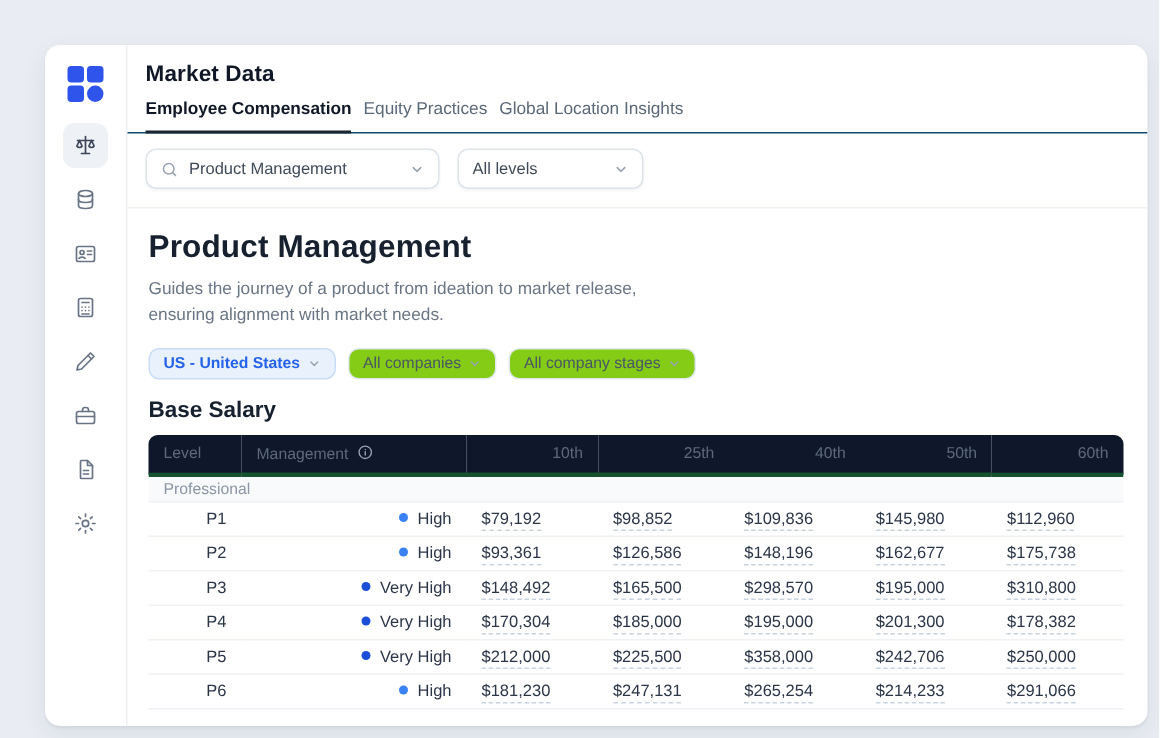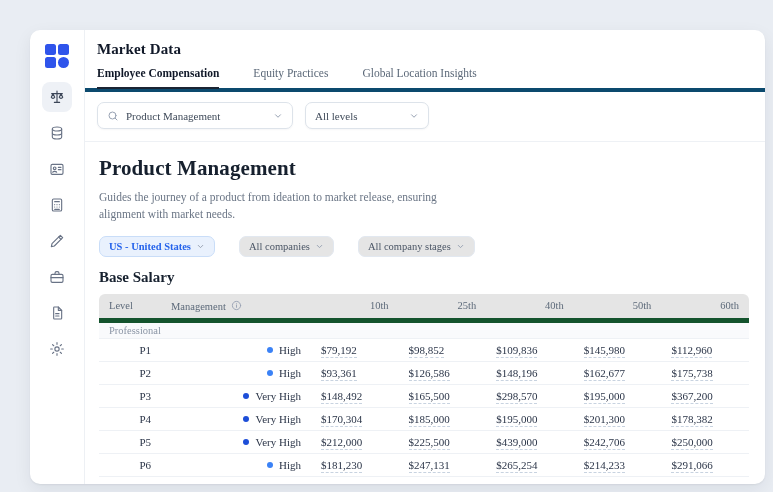--- a/index.html
+++ b/index.html
@@ -1,54 +1,54 @@
 <!DOCTYPE html>
 <html><head>
 <meta charset="utf-8">
 <style>
   html,body{margin:0;padding:0}
-  .page{position:relative;width:773px;height:492px;background:#e9edf3;font-family:Liberation Serif, serif;overflow:hidden}
+  .page{position:relative;width:773px;height:492px;background:#e9edf3;font-family:Liberation Sans, sans-serif;overflow:hidden}
   .card{position:absolute;left:30px;top:30px;width:735px;height:454px;background:#fff;border-radius:10px;
         box-shadow:0 1px 2px rgba(16,24,40,.06),0 6px 18px rgba(16,24,40,.07);display:flex;overflow:hidden}
 
   
   .sidebar{flex:0 0 54px;width:54px;border-right:1px solid #edf0f4;display:flex;flex-direction:column;align-items:center;padding-top:13px}
   .logo{width:26px;height:26px;margin-bottom:13px;cursor:pointer}
   .nav{display:flex;flex-direction:column;gap:6px;align-items:center}
   .nav-item{width:30px;height:30px;border:0;background:transparent;border-radius:8px;display:flex;align-items:center;justify-content:center;color:#697386;cursor:pointer;padding:0}
   .nav-item.active{background:#eef1f6;color:#3c4658}
   .nav-item svg{width:16px;height:16px}
 
   
   main{flex:1;display:flex;flex-direction:column;min-width:0}
   .hd{padding:11px 16px 0 12px}
   .hd h1{margin:0;font-size:15px;font-weight:700;color:#101828;letter-spacing:.1px}
-  .tabs{display:flex;gap:34px;padding:0 12px;margin-top:9px;border-bottom:4px solid #0c4a6e}
+  .tabs{display:flex;gap:8px;padding:0 12px;margin-top:9px;border-bottom:1px solid #0c4a6e}
   .tab{font-size:11.5px;color:#5b6878;padding:0 0 8px;cursor:pointer}
   .tab.active{color:#101828;font-weight:700;border-bottom:2px solid #1a2433;margin-bottom:-1px}
 
   .filterbar{display:flex;gap:12px;padding:10px 12px 12px;border-bottom:1px solid #eef1f5}
   .select{height:27px;box-sizing:border-box;border:1px solid #dde3ea;border-radius:7px;background:#fff;display:flex;align-items:center;gap:7px;
           padding:0 9px;font-size:11px;color:#3f4a59;box-shadow:0 1px 2px rgba(16,24,40,.04);cursor:pointer}
   .select .grow{flex:1;text-align:left;white-space:nowrap;overflow:hidden}
   .select-role{width:196px}
   .select-level{width:124px}
   .sicon,.chev,.iicon{color:#98a2b3;flex:0 0 auto}
 
   .content{padding:14px 16px 0 14px;flex:1;overflow:hidden}
   .content h2{margin:0 0 8px;font-size:21px;font-weight:700;color:#16202e;letter-spacing:.1px}
   .content p{margin:0 0 12px;font-size:11.5px;line-height:1.5;color:#6a7585;max-width:352px}
-  .chips{display:flex;gap:24px;margin-bottom:10px}
+  .chips{display:flex;gap:8px;margin-bottom:10px}
   .chip{height:21px;display:inline-flex;align-items:center;gap:5px;padding:0 9px;border-radius:7px;border:1px solid #e2e8f0;
-        background:#e5e5e5;font-size:10.5px;color:#4a5565;cursor:pointer;font-family:inherit}
+        background:#84cc16;font-size:10.5px;color:#4a5565;cursor:pointer;font-family:inherit}
   .chip-active{background:#e9f1fd;border-color:#c9ddf8;color:#2563eb;font-weight:700}
   .content h3{margin:12px 0 8px;font-size:15px;font-weight:700;color:#16202e}
 
   table{width:100%;border-collapse:separate;border-spacing:0;font-size:11px}
-  thead th{background:#e5e5e5;color:#5d6a7a;font-weight:500;font-size:10.5px;text-align:right;padding:6px 10px;border-bottom:5px solid #14532d;white-space:nowrap}
+  thead th{background:#0f172a;color:#5d6a7a;font-weight:500;font-size:10.5px;text-align:right;padding:6px 10px;border-bottom:3px solid #14532d;white-space:nowrap}
   thead th.l{text-align:left}
   thead th:first-child{border-radius:6px 0 0 0}
   thead th:last-child{border-radius:0 6px 0 0}
   tr.group td{background:#f9fafc;color:#8b95a5;font-size:10.5px;padding:2px 10px;border-bottom:1px solid #eef1f5}
   tbody td{padding:5px 10px;border-bottom:1px solid #eef1f5;color:#2b3548;text-align:left;white-space:nowrap}
   td.lvl,td.cons{text-align:right}
   .dot{width:6px;height:6px;border-radius:50%;display:inline-block;margin-right:6px;background:#3b82f6;vertical-align:1px}
   .val{border-bottom:1px dashed #c8d3e0;padding-bottom:1px;cursor:default}
 </style>
 </head>
@@ -229,39 +229,39 @@
               <td><span class="val">$175,738</span></td>
             </tr>
 
             <tr>
               <td class="lvl">P3</td>
               <td class="cons"><span class="dot" style="background: rgb(29, 78, 216);"></span><span>Very High</span></td>
               <td><span class="val">$148,492</span></td>
               <td><span class="val">$165,500</span></td>
               <td><span class="val">$298,570</span></td>
               <td><span class="val">$195,000</span></td>
-              <td><span class="val">$367,200</span></td>
+              <td><span class="val">$310,800</span></td>
             </tr>
 
             <tr>
               <td class="lvl">P4</td>
               <td class="cons"><span class="dot" style="background: rgb(29, 78, 216);"></span><span>Very High</span></td>
               <td><span class="val">$170,304</span></td>
               <td><span class="val">$185,000</span></td>
               <td><span class="val">$195,000</span></td>
               <td><span class="val">$201,300</span></td>
               <td><span class="val">$178,382</span></td>
             </tr>
 
             <tr>
               <td class="lvl">P5</td>
               <td class="cons"><span class="dot" style="background: rgb(29, 78, 216);"></span><span>Very High</span></td>
               <td><span class="val">$212,000</span></td>
               <td><span class="val">$225,500</span></td>
-              <td><span class="val">$439,000</span></td>
+              <td><span class="val">$358,000</span></td>
               <td><span class="val">$242,706</span></td>
               <td><span class="val">$250,000</span></td>
             </tr>
 
             <tr>
               <td class="lvl">P6</td>
               <td class="cons"><span class="dot" style="background: rgb(59, 130, 246);"></span><span>High</span></td>
               <td><span class="val">$181,230</span></td>
               <td><span class="val">$247,131</span></td>
               <td><span class="val">$265,254</span></td>

